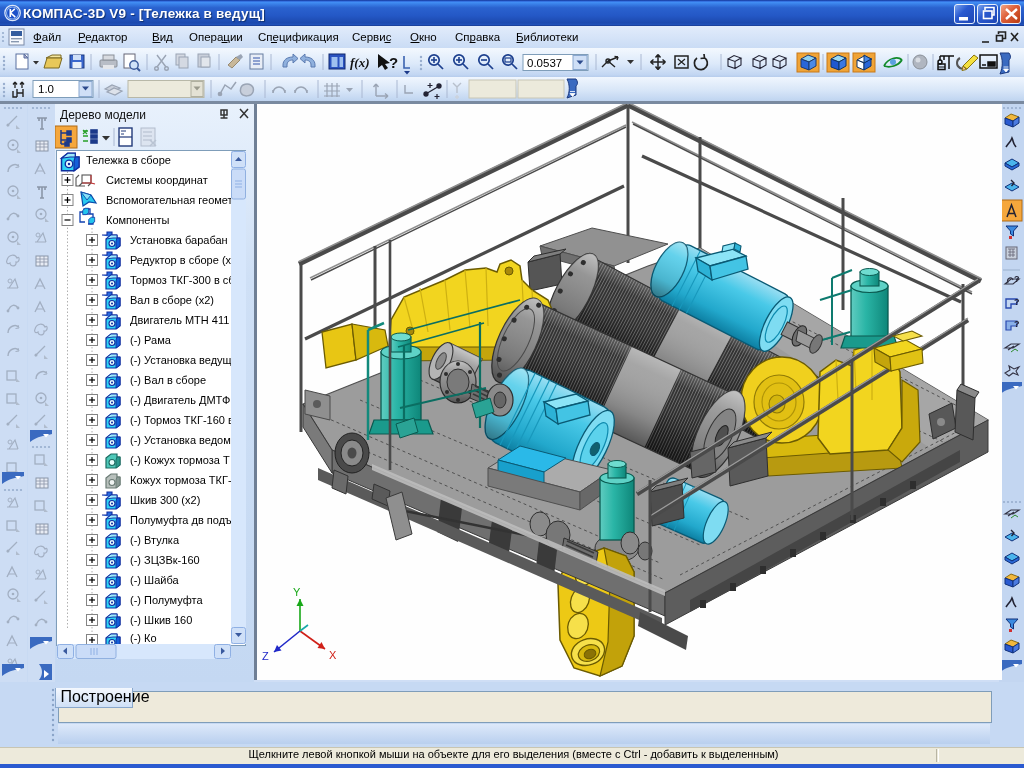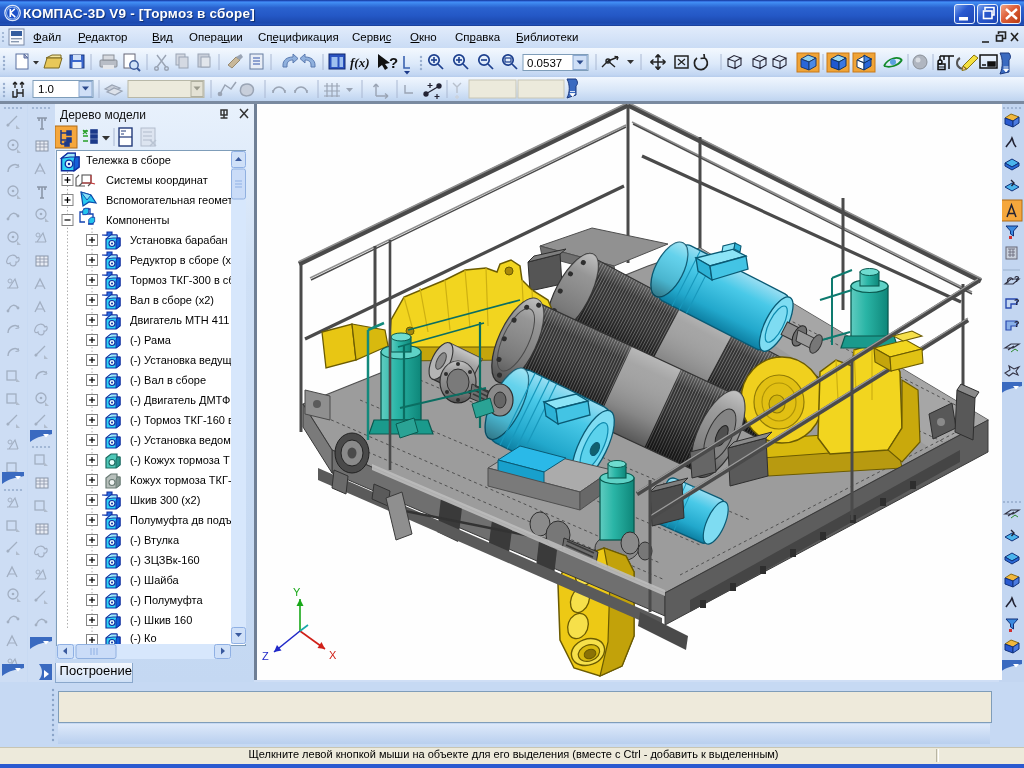--- a/index.html
+++ b/index.html
@@ -23,27 +23,27 @@
 
 #leftpanelbg{left:0;top:104px;width:56px;height:578px;background:#c8daf3;}
 #treepanel{left:52px;top:104px;width:202px;height:578px;background:linear-gradient(180deg,#e8f1fc 0%,#cfe0f6 30%,#c4d8f2 100%);}
 #rightbarbg{left:999px;top:104px;width:25px;height:643px;background:#c3d6f1;}
 #viewport{left:254px;top:104px;width:745px;height:576px;background:#fefefe;border-left:3px solid #6f7f95;border-top:0;}
 #proparea{left:0px;top:682px;width:1024px;height:65px;background:#c6d9f3;}
 #propinput{left:58px;top:691px;width:932px;height:30px;background:#eeeadb;border:1px solid #7f9db9;}
 #propshine{left:58px;top:724px;width:932px;height:20px;background:linear-gradient(180deg,#dde9fa,#b9cfee);}
 #statusbar{left:0;top:747px;width:1024px;height:17px;background:#edeadb;border-top:1px solid #c8c5b2;font-size:11px;color:#000;text-align:center;}
 #statusline{left:0;top:764px;width:1024px;height:4px;background:#2a5ad0;}
-#btab{left:55px;top:663px;width:76px;height:19px;background:linear-gradient(180deg,#f4f8fe,#cfe0f6);border:1px solid #8aa8cc;border-top:0;font-size:13px;color:#000;}
+#btab{left:55px;top:688px;width:76px;height:19px;background:linear-gradient(180deg,#f4f8fe,#cfe0f6);border:1px solid #8aa8cc;border-top:0;font-size:16px;color:#000;}
 </style>
 </head>
 <body>
 <div id="stage">
   <div class="abs" id="titlebar"></div>
-  <div class="abs" id="titletxt">КОМПАС-3D V9 - [Тормоз в сборе]</div>
+  <div class="abs" id="titletxt">КОМПАС-3D V9 - [Тележка в ведущ]</div>
   <div class="abs wbtn" id="btnmin"></div>
   <div class="abs wbtn" id="btnmax"></div>
   <div class="abs wbtn" id="btncls"></div>
   <svg class="abs" style="left:4px;top:4px" width="18" height="18" viewBox="0 0 19 20">
     <circle cx="9" cy="10" r="8.6" fill="#1a50c8" stroke="#dce8fa" stroke-width="1.4"></circle>
     <circle cx="9" cy="10" r="6.7" fill="none" stroke="#8fb4ee" stroke-width="1.2"></circle>
     <path d="M6.5 5.5 L6.5 14.5 M6.5 10 L11.5 5.5 M7 10 L12 14.5" stroke="#fff" stroke-width="1.8" fill="none"></path>
   </svg>
   <svg class="abs" style="left:954px;top:4px" width="68" height="20" viewBox="0 0 68 20">
     <rect x="5" y="13" width="9" height="3.5" fill="#fff"></rect>

